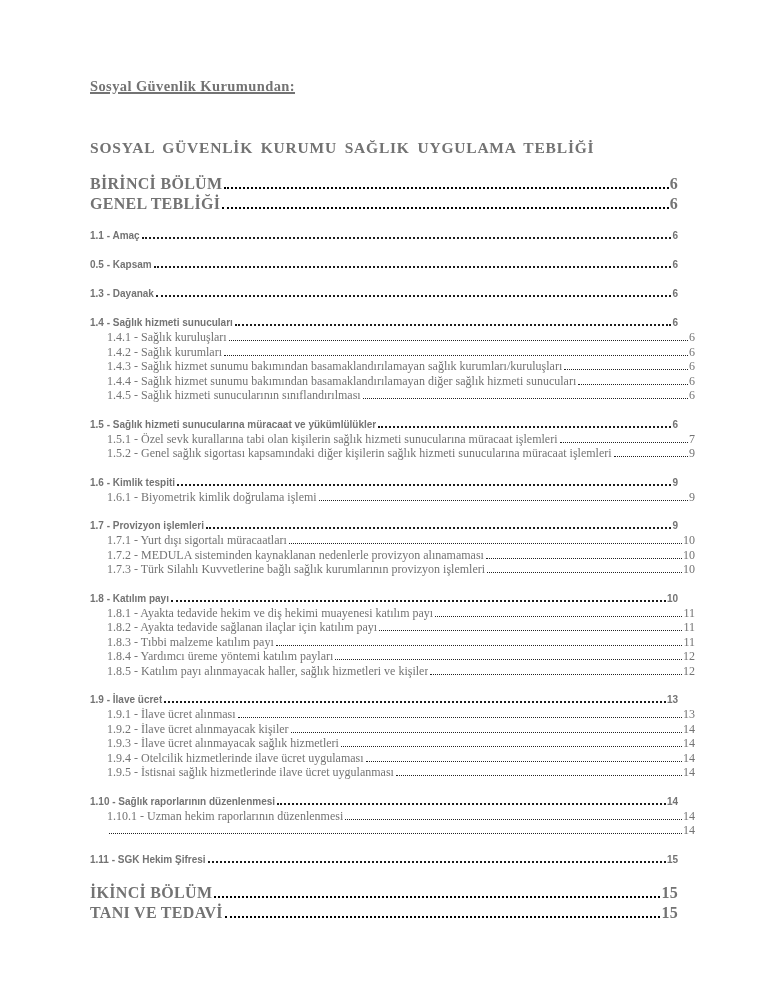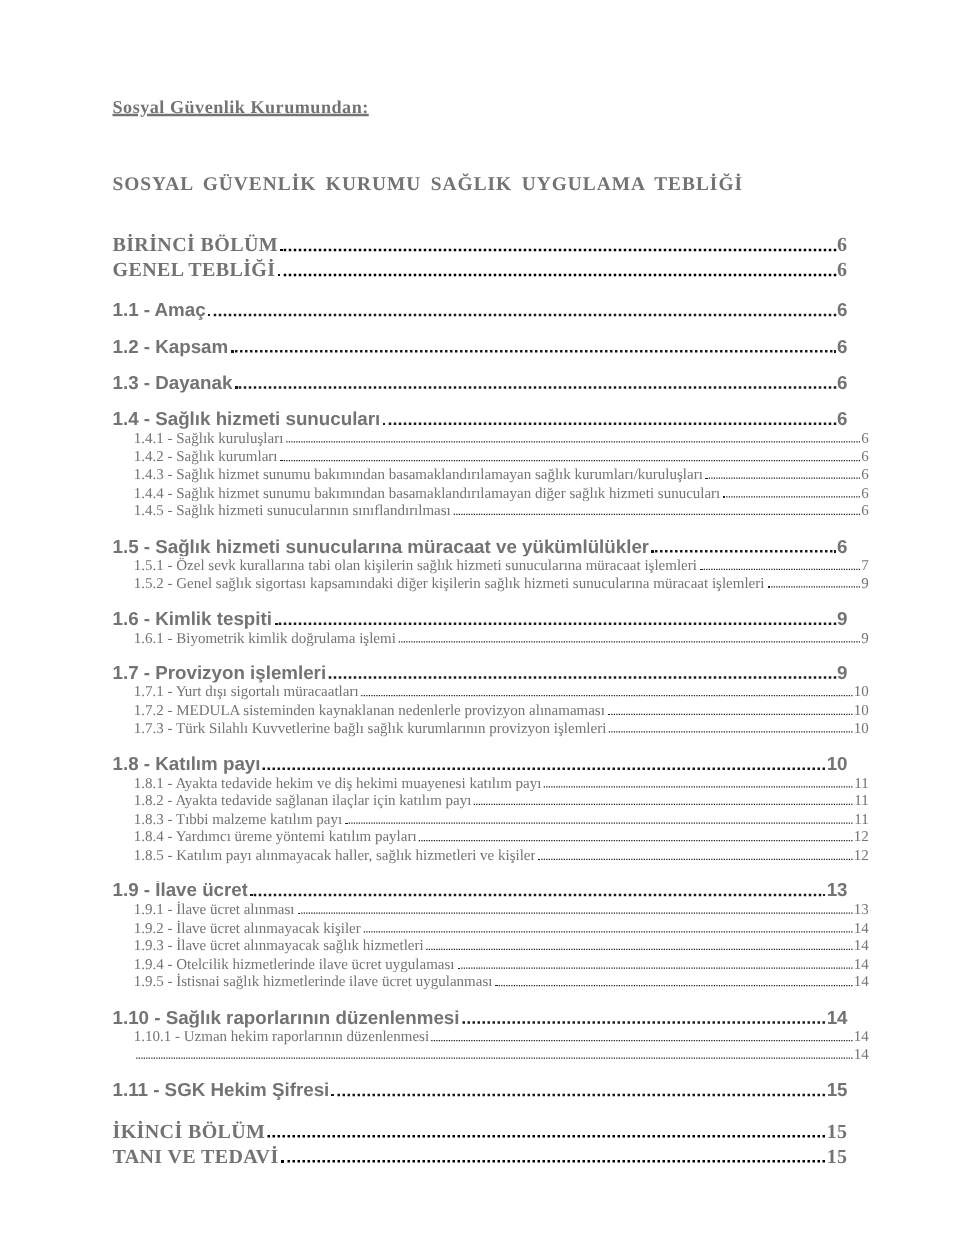--- a/index.html
+++ b/index.html
@@ -28,21 +28,21 @@
   }
   .doc-title {
     margin-top: 44px;
     font-family: "Liberation Serif", "DejaVu Serif", serif;
     font-weight: bold;
     font-size: 15.5px;
     letter-spacing: 0.8px;
     word-spacing: 3px;
   }
   .toc {
-    margin-top: 30px;
+    margin-top: 17px;
   }
   .row {
     display: flex;
     align-items: baseline;
     width: 100%;
   }
   .row .label {
     white-space: nowrap;
     flex: 0 1 auto;
     overflow: hidden;
@@ -63,21 +63,21 @@
     font-weight: bold;
     font-size: 16px;
     line-height: 20px;
     letter-spacing: 0.3px;
   }
   .level-1 .dots { border-bottom: 2px dotted #000; }
   
   .level-2 {
     font-family: "Liberation Sans", "DejaVu Sans", sans-serif;
     font-weight: bold;
-    font-size: 15px;
+    font-size: 10px;
     line-height: 15px;
     margin-top: 14px;
   }
   .level-2 .dots { border-bottom: 2px dotted #1a1a1a; }
   
   .level-3 {
     font-family: "Liberation Serif", "DejaVu Serif", serif;
     font-weight: normal;
     font-size: 12px;
     line-height: 14.5px;
@@ -108,21 +108,21 @@
     <span class="label">GENEL TEBLİĞİ</span>
     <span class="dots"></span>
     <span class="pagenum">6</span>
   </div>
       <div class="row level-2">
     <span class="label">1.1 - Amaç</span>
     <span class="dots"></span>
     <span class="pagenum">6</span>
   </div>
       <div class="row level-2">
-    <span class="label">1.2 - Kapsam</span>
+    <span class="label">0.5 - Kapsam</span>
     <span class="dots"></span>
     <span class="pagenum">6</span>
   </div>
       <div class="row level-2">
     <span class="label">1.3 - Dayanak</span>
     <span class="dots"></span>
     <span class="pagenum">6</span>
   </div>
       <div class="row level-2">
     <span class="label">1.4 - Sağlık hizmeti sunucuları</span>

